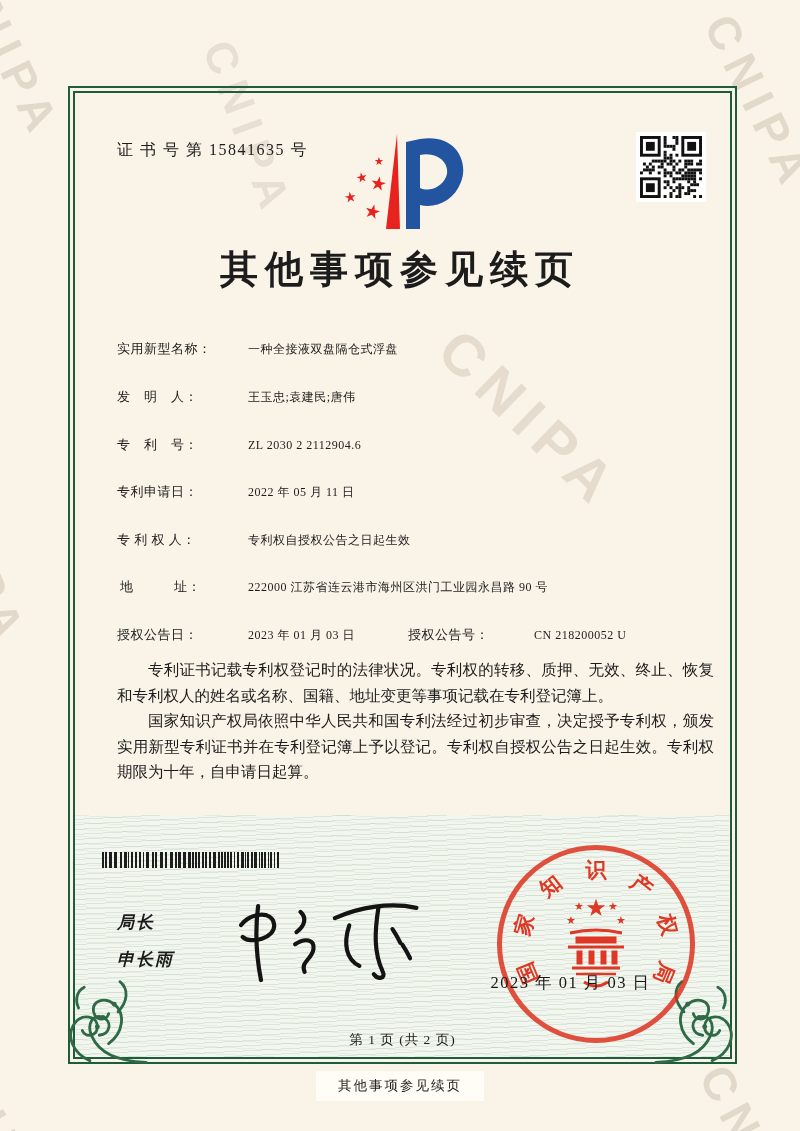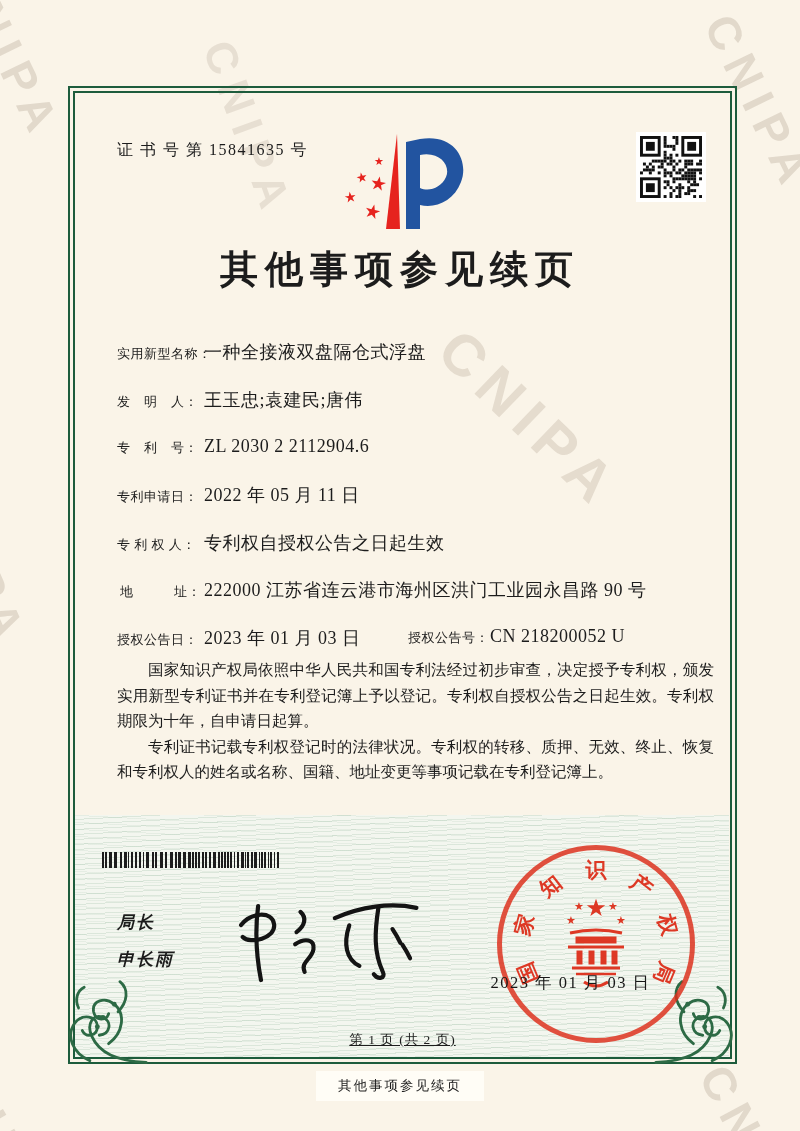--- a/index.html
+++ b/index.html
@@ -43,21 +43,21 @@
   .logo .star{position:absolute;color:#e6231e;line-height:1;font-family:"DejaVu Sans",sans-serif;}
   .qr{position:absolute;left:636px;top:132px;width:70px;height:70px;background:#fff;z-index:4;
       display:flex;align-items:center;justify-content:center;}
   .title{
     position:absolute;left:0;top:244px;width:100%;text-align:center;z-index:4;
     font-size:38px;font-weight:bold;letter-spacing:7px;
   }
   
   .row{position:absolute;left:117px;font-size:14.5px;z-index:4;white-space:nowrap;}
   .row .lbl{display:inline-block;width:87px;font-size:13px;letter-spacing:0.5px;}
-  .row .val{font-size:18px;letter-spacing:0.5px;}
+  .row .val{font-size:12px;letter-spacing:0.5px;margin-left:44px;}
   .r0{top:340px;} .r1{top:388px;} .r2{top:436px;} .r3{top:483px;}
   .r4{top:531px;} .r5{top:578px;text-align:center;} .r6{top:626px;}
   .g2{position:absolute;left:291px;top:0;}
   
   .bodytext{
     position:absolute;left:117px;top:657px;width:597px;z-index:4;
     font-size:15.5px;line-height:25.5px;text-align:justify;
   }
   .bodytext p{margin:0;text-indent:2em;}
   
@@ -84,21 +84,21 @@
   .seal .ring .c4{transform:rotate(38deg)   translate(0,-74px);}
   .seal .ring .c5{transform:rotate(75deg)   translate(0,-74px);}
   .seal .ring .c6{transform:rotate(113deg)  translate(0,-74px);}
   .emblem{position:absolute;left:50%;top:46%;transform:translate(-50%,-50%);}
   .seal-date{
     position:absolute;left:468px;top:972px;width:205px;text-align:center;z-index:5;
     font-size:16.5px;letter-spacing:1.5px;color:#181818;
   }
   
   .page-info{position:absolute;left:68px;top:1031px;width:669px;text-align:center;
-    font-size:13.5px;letter-spacing:1px;z-index:4;text-decoration:underline;}
+    font-size:13.5px;letter-spacing:1px;z-index:4;}
   .note{
     position:absolute;left:316px;top:1071px;width:168px;height:30px;z-index:4;
     background:#fffdf6;display:flex;align-items:center;justify-content:center;
     font-size:13.5px;letter-spacing:2px;
   }
 </style>
 </head>
 <body>
 
 <div class="wm wm1">CNIPA</div>
@@ -299,22 +299,22 @@
 <div class="row r2"><span class="lbl">专　利　号：</span><span class="val">ZL 2030 2 2112904.6</span></div>
 <div class="row r3"><span class="lbl">专利申请日：</span><span class="val">2022 年 05 月 11 日</span></div>
 <div class="row r4"><span class="lbl">专 利 权 人：</span><span class="val">专利权自授权公告之日起生效</span></div>
 <div class="row r5"><span class="lbl">地　　　址：</span><span class="val">222000 江苏省连云港市海州区洪门工业园永昌路 90 号</span></div>
 <div class="row r6">
   <span class="lbl">授权公告日：</span><span class="val">2023 年 01 月 03 日</span>
   <span class="g2"><span class="lbl" style="width:82px;">授权公告号：</span><span class="val">CN 218200052 U</span></span>
 </div>
 
 <div class="bodytext">
+  <p>专利证书记载专利权登记时的法律状况。专利权的转移、质押、无效、终止、恢复和专利权人的姓名或名称、国籍、地址变更等事项记载在专利登记簿上。</p>
   <p>国家知识产权局依照中华人民共和国专利法经过初步审查，决定授予专利权，颁发实用新型专利证书并在专利登记簿上予以登记。专利权自授权公告之日起生效。专利权期限为十年，自申请日起算。</p>
-  <p>专利证书记载专利权登记时的法律状况。专利权的转移、质押、无效、终止、恢复和专利权人的姓名或名称、国籍、地址变更等事项记载在专利登记簿上。</p>
 </div>
 
 <div class="barcode" id="barcode"><i style="width:2px;margin-right:1px"></i><i style="width:2px;margin-right:2px"></i><i style="width:3px;margin-right:2px"></i><i style="width:3px;margin-right:3px"></i><i style="width:2px;margin-right:2px"></i><i style="width:3px;margin-right:1px"></i><i style="width:1px;margin-right:2px"></i><i style="width:2px;margin-right:2px"></i><i style="width:2px;margin-right:2px"></i><i style="width:2px;margin-right:2px"></i><i style="width:1px;margin-right:2px"></i><i style="width:3px;margin-right:3px"></i><i style="width:2px;margin-right:1px"></i><i style="width:2px;margin-right:3px"></i><i style="width:3px;margin-right:2px"></i><i style="width:2px;margin-right:3px"></i><i style="width:3px;margin-right:2px"></i><i style="width:2px;margin-right:1px"></i><i style="width:3px;margin-right:2px"></i><i style="width:3px;margin-right:2px"></i><i style="width:3px;margin-right:1px"></i><i style="width:2px;margin-right:1px"></i><i style="width:2px;margin-right:1px"></i><i style="width:2px;margin-right:2px"></i><i style="width:2px;margin-right:1px"></i><i style="width:2px;margin-right:2px"></i><i style="width:2px;margin-right:2px"></i><i style="width:3px;margin-right:2px"></i><i style="width:2px;margin-right:1px"></i><i style="width:2px;margin-right:1px"></i><i style="width:2px;margin-right:1px"></i><i style="width:2px;margin-right:1px"></i><i style="width:2px;margin-right:2px"></i><i style="width:1px;margin-right:2px"></i><i style="width:2px;margin-right:2px"></i><i style="width:3px;margin-right:1px"></i><i style="width:1px;margin-right:1px"></i><i style="width:2px;margin-right:2px"></i><i style="width:2px;margin-right:1px"></i><i style="width:3px;margin-right:2px"></i><i style="width:1px;margin-right:1px"></i><i style="width:2px;margin-right:1px"></i><i style="width:2px;margin-right:2px"></i><i style="width:1px;margin-right:1px"></i><i style="width:2px;margin-right:2px"></i><i style="width:1px;margin-right:2px"></i><i style="width:2px;margin-right:2px"></i></div>
 
 <div class="signoff">
   <div>局长</div>
   <div>申长雨</div>
 </div>
 
 <svg class="signature" width="215" height="100" viewBox="0 0 215 100">

